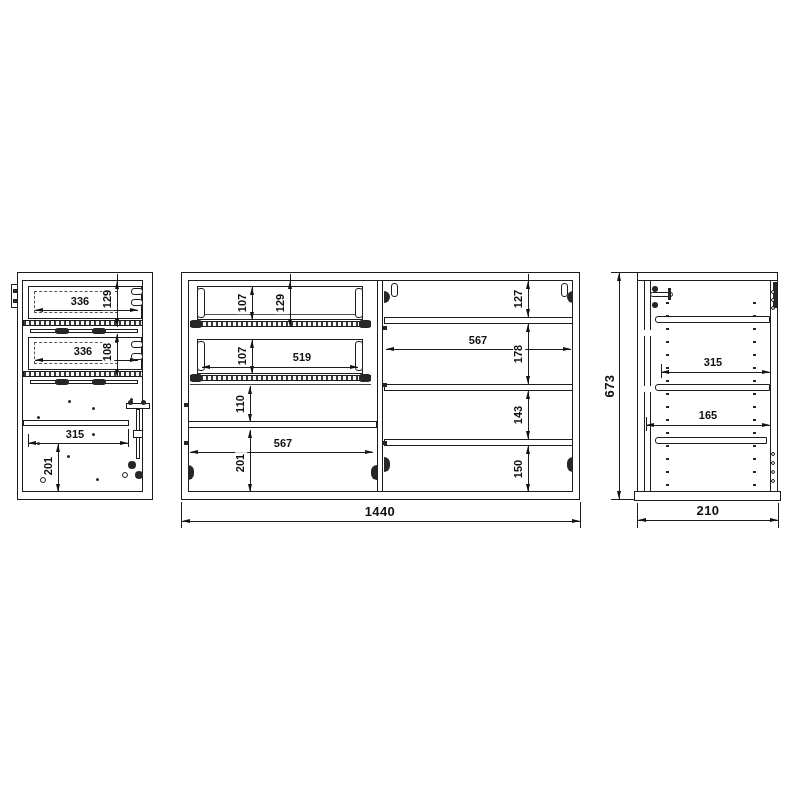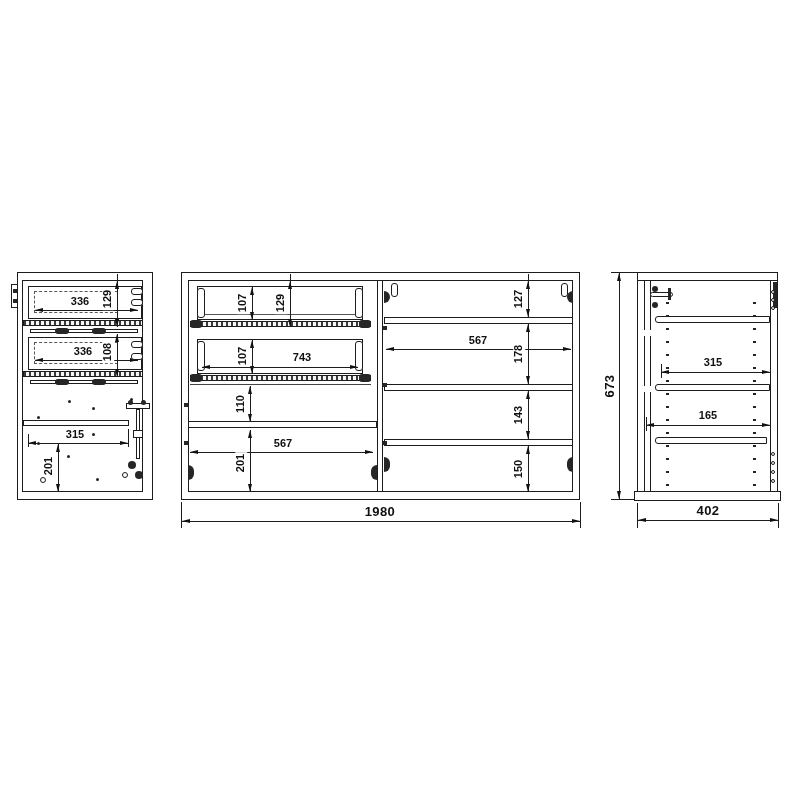--- a/index.html
+++ b/index.html
@@ -136,21 +136,21 @@
   <div class="d dk rnd" style="left:190px;top:374px;width:12px;height:8px;"></div>
   <div class="d dk rnd" style="left:359px;top:374px;width:12px;height:8px;"></div>
   <div class="d hl" style="left:190px;top:384px;width:181px;background:#444;"></div>
   <div class="d vl" style="left:252px;top:340px;height:34px;"></div>
   <div class="d aru" style="left:250px;top:340px;"></div>
   <div class="d ard" style="left:250px;top:366px;"></div>
   <div class="d lbl lblv" style="left:243px;top:356px;">107</div>
   <div class="d hl" style="left:202px;top:367px;width:156px;"></div>
   <div class="d arl" style="left:202px;top:365px;"></div>
   <div class="d arr" style="left:350px;top:365px;"></div>
-  <div class="d lbl" style="left:302px;top:358px;">743</div>
+  <div class="d lbl" style="left:302px;top:358px;">519</div>
 
   <div class="d vl" style="left:250px;top:386px;height:36px;"></div>
   <div class="d aru" style="left:248px;top:386px;"></div>
   <div class="d ard" style="left:248px;top:414px;"></div>
   <div class="d lbl lblv" style="left:241px;top:404px;">110</div>
   <div class="d bx" style="left:188px;top:421px;width:189px;height:7px;"></div>
   <div class="d hl" style="left:190px;top:452px;width:183px;"></div>
   <div class="d arl" style="left:190px;top:450px;"></div>
   <div class="d arr" style="left:365px;top:450px;"></div>
   <div class="d lbl" style="left:283px;top:444px;">567</div>
@@ -194,21 +194,21 @@
   <div class="d cupL" style="left:384px;top:457px;"></div>
   <div class="d pin" style="left:383px;top:326px;"></div>
   <div class="d pin" style="left:383px;top:383px;"></div>
   <div class="d pin" style="left:383px;top:441px;"></div>
 
   <div class="d vl" style="left:181px;top:502px;height:26px;"></div>
   <div class="d vl" style="left:580px;top:502px;height:26px;"></div>
   <div class="d hl" style="left:181px;top:521px;width:399px;"></div>
   <div class="d arl" style="left:182px;top:519px;"></div>
   <div class="d arr" style="left:572px;top:519px;"></div>
-  <div class="d lbl big" style="left:380px;top:512px;">1980</div>
+  <div class="d lbl big" style="left:380px;top:512px;">1440</div>
 
   <div class="d hl" style="left:611px;top:272px;width:26px;"></div>
   <div class="d hl" style="left:611px;top:499px;width:26px;"></div>
   <div class="d vl" style="left:619px;top:273px;height:226px;"></div>
   <div class="d aru" style="left:617px;top:273px;"></div>
   <div class="d ard" style="left:617px;top:491px;"></div>
   <div class="d lbl lblv big" style="left:610px;top:386px;">673</div>
 
   <div class="d bx" style="left:637px;top:272px;width:141px;height:228px;"></div>
   <div class="d hl" style="left:638px;top:280px;width:139px;"></div>
@@ -248,15 +248,15 @@
   <div class="d circ" style="left:771px;top:452px;width:4px;height:4px;"></div>
   <div class="d circ" style="left:771px;top:461px;width:4px;height:4px;"></div>
   <div class="d circ" style="left:771px;top:470px;width:4px;height:4px;"></div>
   <div class="d circ" style="left:771px;top:479px;width:4px;height:4px;"></div>
 
   <div class="d vl" style="left:637px;top:503px;height:25px;"></div>
   <div class="d vl" style="left:778px;top:503px;height:25px;"></div>
   <div class="d hl" style="left:637px;top:520px;width:141px;"></div>
   <div class="d arl" style="left:638px;top:518px;"></div>
   <div class="d arr" style="left:770px;top:518px;"></div>
-  <div class="d lbl big" style="left:708px;top:511px;">402</div>
+  <div class="d lbl big" style="left:708px;top:511px;">210</div>
 
 </div>
 
 </body></html>

